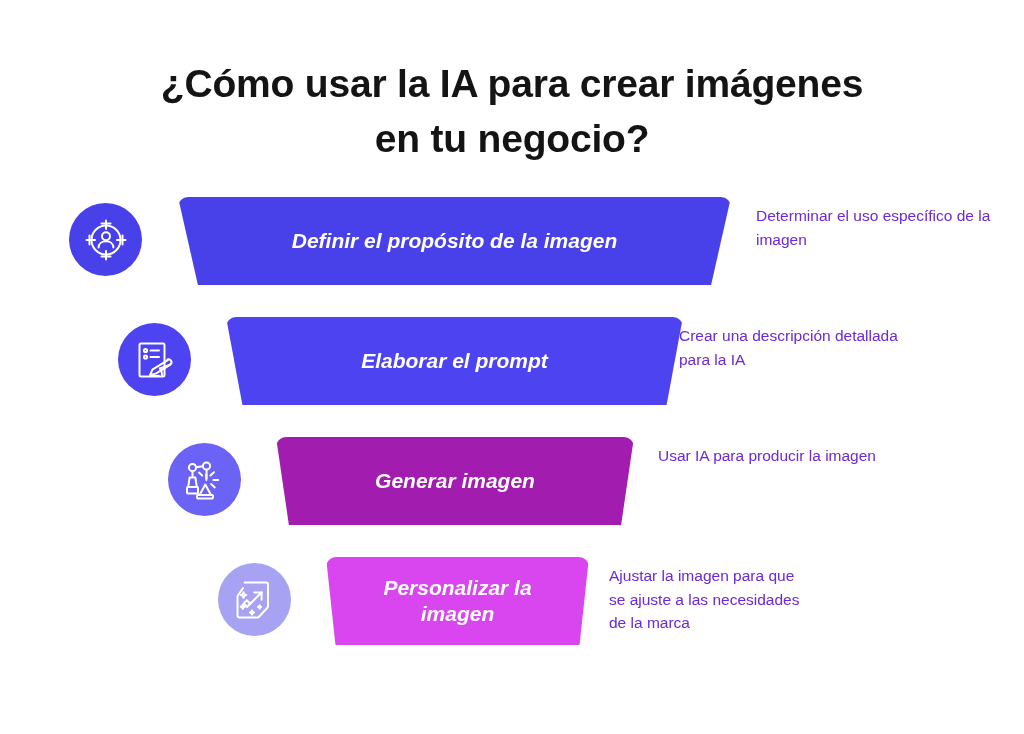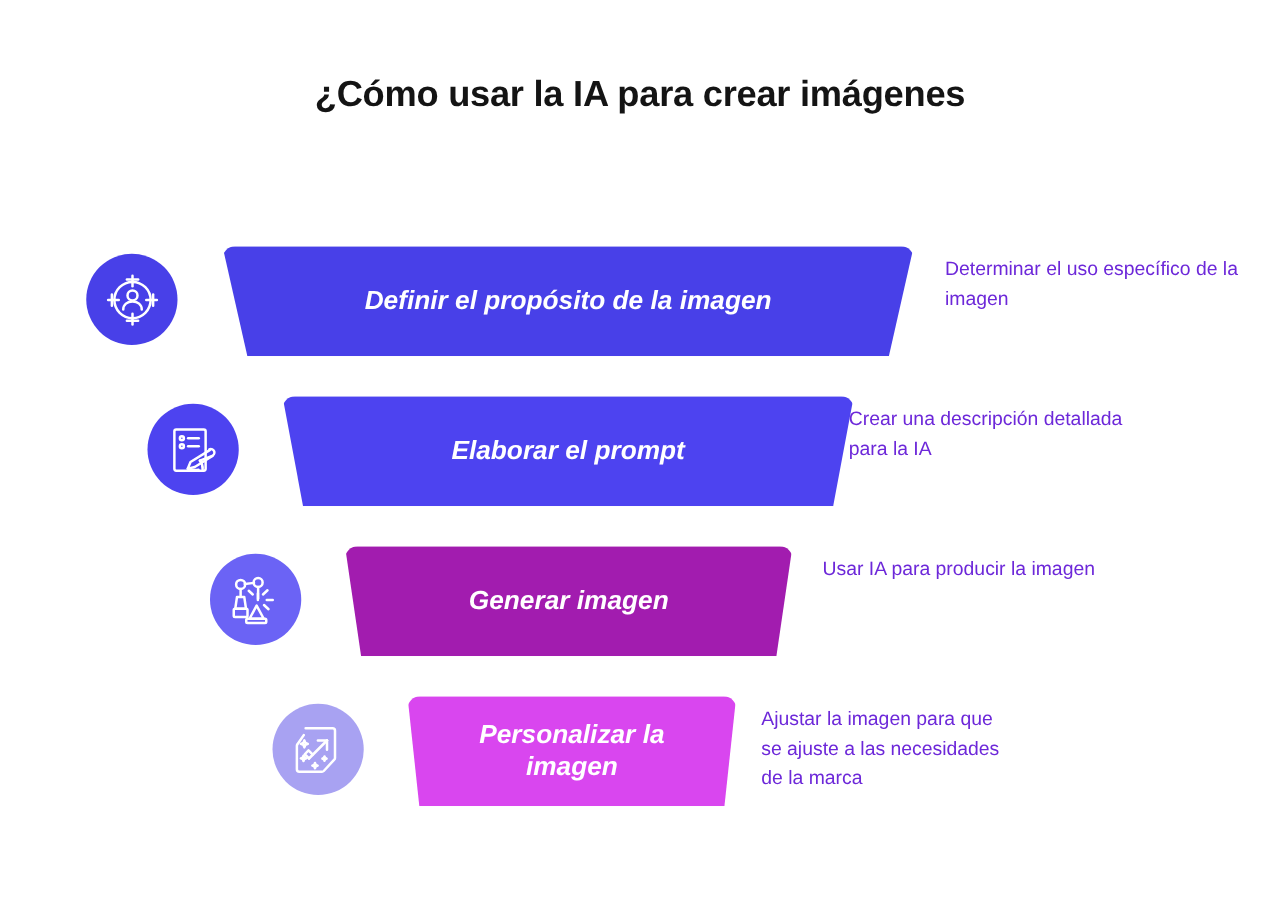--- a/index.html
+++ b/index.html
@@ -20,21 +20,21 @@
     background: #ffffff;
   }
 
   
   .title {
     position: absolute;
     top: 56px;
     left: 0;
     width: 1024px;
     text-align: center;
-    font-size: 29px;
+    font-size: 39px;
     font-weight: bold;
     line-height: 1.42;
     letter-spacing: -0.2px;
     color: #141414;
   }
   .title-line { display: block; }
 
   
   .row {
     position: absolute;
@@ -105,20 +105,21 @@
   #bar4   { left: 326px; top: 6px;  width: 263px; height: 88px;  background: #d946ef; }
   #desc4  { left: 609px; top: 13px; width: 200px; }
 </style>
 </head>
 <body>
 
 <div id="canvas">
 
   <h1 class="title">
     <span class="title-line">¿Cómo usar la IA para crear imágenes</span>
+    <span class="title-line">en tu negocio?</span>
   </h1>
 
   <div class="row" id="row1">
 
     <div class="icon-badge" id="badge1">
       <span>
         <svg width="44" height="44" viewBox="0 0 44 44" fill="none" stroke="#ffffff" stroke-width="2" stroke-linecap="round" stroke-linejoin="round">
           <circle cx="22" cy="22" r="14.5"></circle>
           <line x1="22" y1="2.5" x2="22" y2="11"></line>
           <line x1="22" y1="33" x2="22" y2="41.5"></line>

